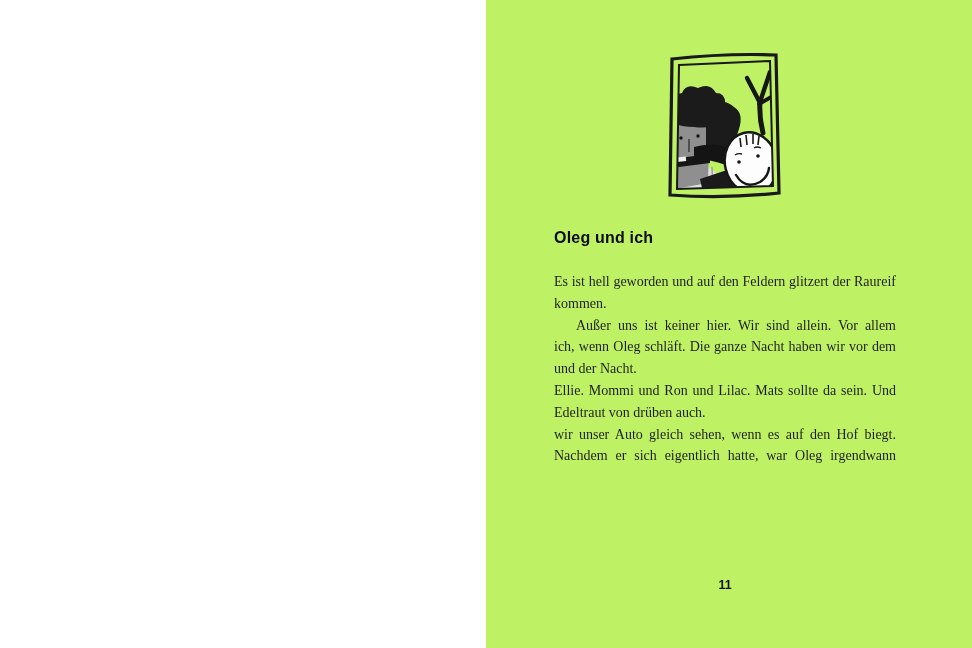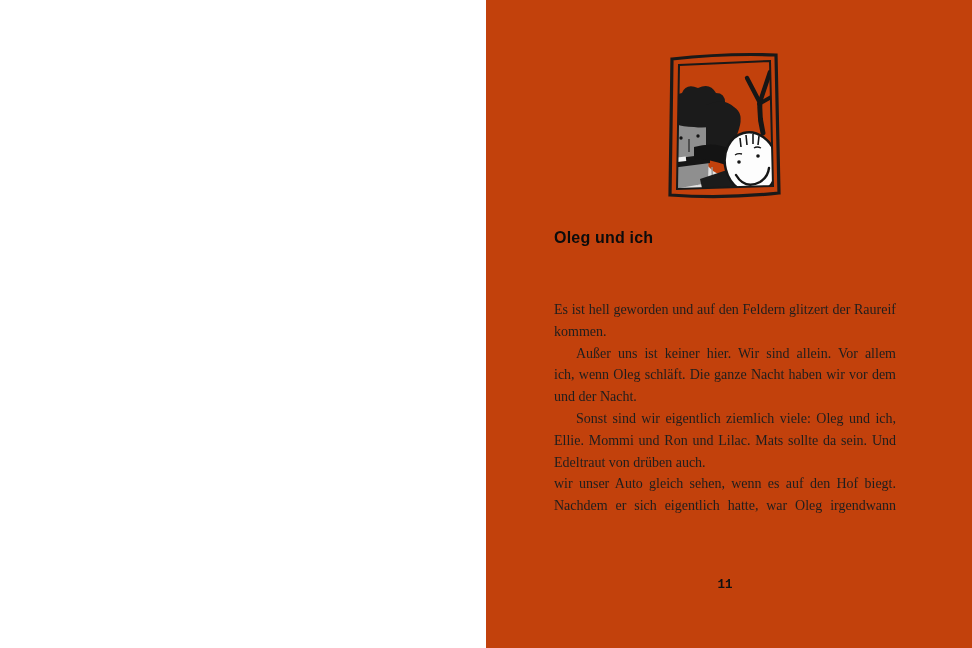--- a/index.html
+++ b/index.html
@@ -15,21 +15,21 @@
   .page-left {
     position: absolute;
     left: 0; top: 0;
     width: 486px; height: 648px;
     background: #ffffff;
   }
   .page-right {
     position: absolute;
     left: 486px; top: 0;
     width: 486px; height: 648px;
-    background: #c2410c;
+    background: #bef264;
   }
   .illustration {
     position: absolute;
     left: 180px;          
     top: 49px;
     width: 117px;
     height: 153px;
   }
   .illustration svg { display: block; width: 100%; height: 100%; }
   .chapter-title {
@@ -44,39 +44,38 @@
     color: #0c0c0c;
   }
   .body-text {
     position: absolute;
     left: 68px;           
     top: 271px;
     width: 342px;
     font-size: 14px;
     line-height: 21.8px;
     color: #1e1e1e;
-    margin-top: 28px;
   }
   .line {
     text-align: justify;
     text-align-last: justify;
     white-space: normal;
   }
   .line.flush {
     text-align: right;
     text-align-last: left;
   }
   .line.indent { text-indent: 22px; }
   .folio {
     position: absolute;
     left: 68px;
     top: 578px;
     width: 342px;
     text-align: center;
-    font-family: Liberation Mono, monospace;
+    font-family: Liberation Sans, sans-serif;
     font-weight: 700;
     font-size: 12.5px;
     color: #111111;
   }
 </style>
 </head>
 <body>
 
 <div class="spread">
   <div class="page-left"></div>
@@ -136,21 +135,20 @@
     </div>
 
     <h1 class="chapter-title">Oleg und ich</h1>
 
     <div class="body-text">
         <div class="line">Es ist hell geworden und auf den Feldern glitzert der Raureif</div>
         <div class="line flush">kommen.</div>
         <div class="line indent">Außer uns ist keiner hier. Wir sind allein. Vor allem</div>
         <div class="line">ich, wenn Oleg schläft. Die ganze Nacht haben wir vor dem</div>
         <div class="line flush">und der Nacht.</div>
-        <div class="line indent">Sonst sind wir eigentlich ziemlich viele: Oleg und ich,</div>
         <div class="line">Ellie. Mommi und Ron und Lilac. Mats sollte da sein. Und</div>
         <div class="line flush">Edeltraut von drüben auch.</div>
         <div class="line">wir unser Auto gleich sehen, wenn es auf den Hof biegt.</div>
         <div class="line">Nachdem er sich eigentlich hatte, war Oleg irgendwann</div>
       </div>
 
     <div class="folio">11</div>
   </div>
 </div>
 

